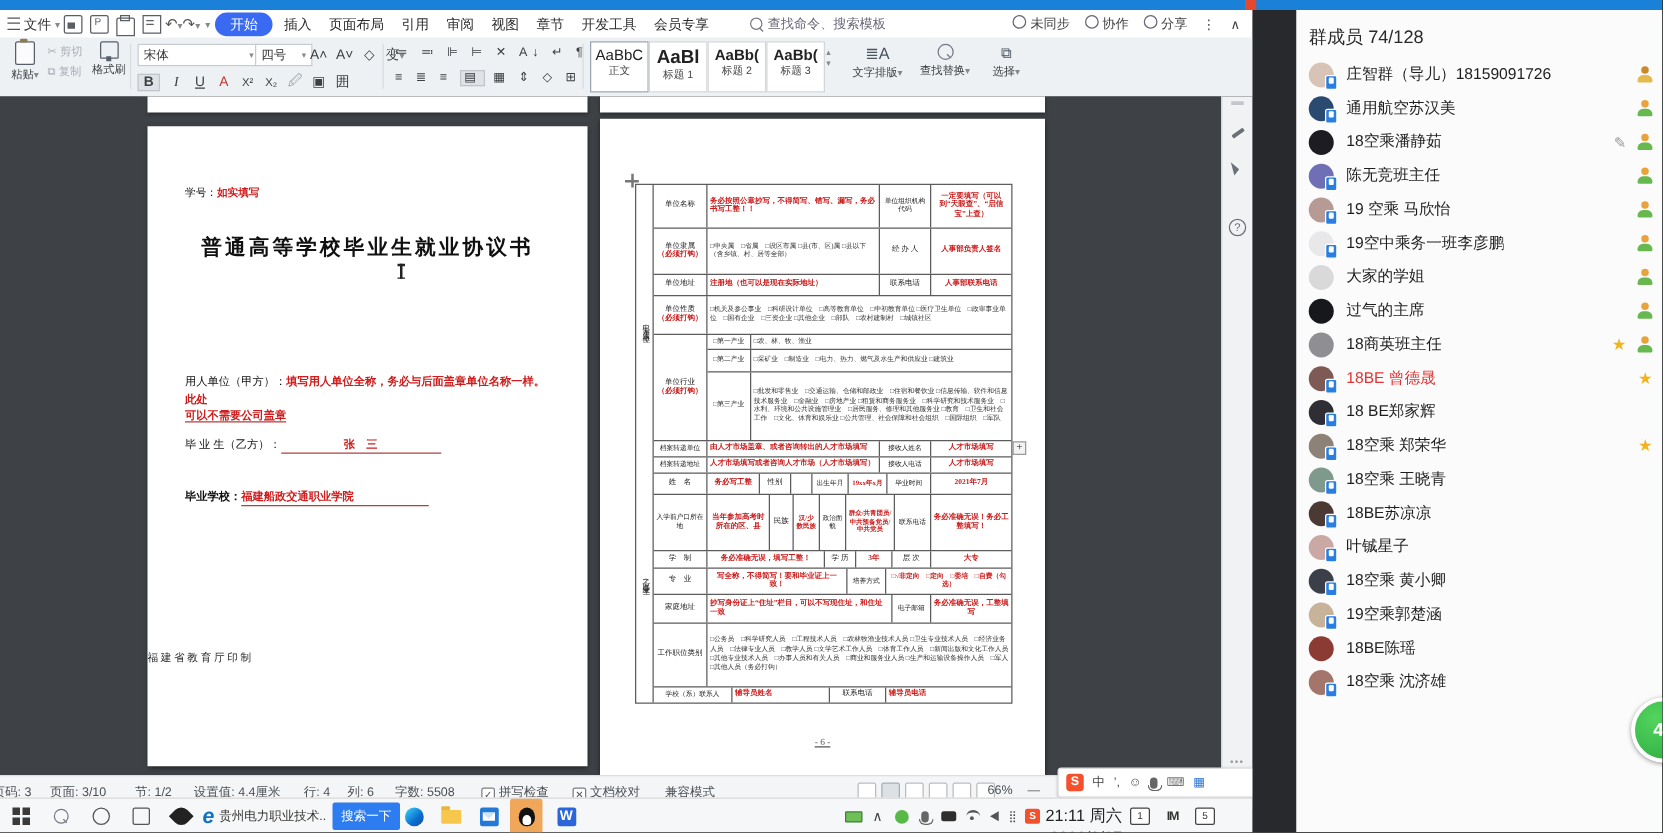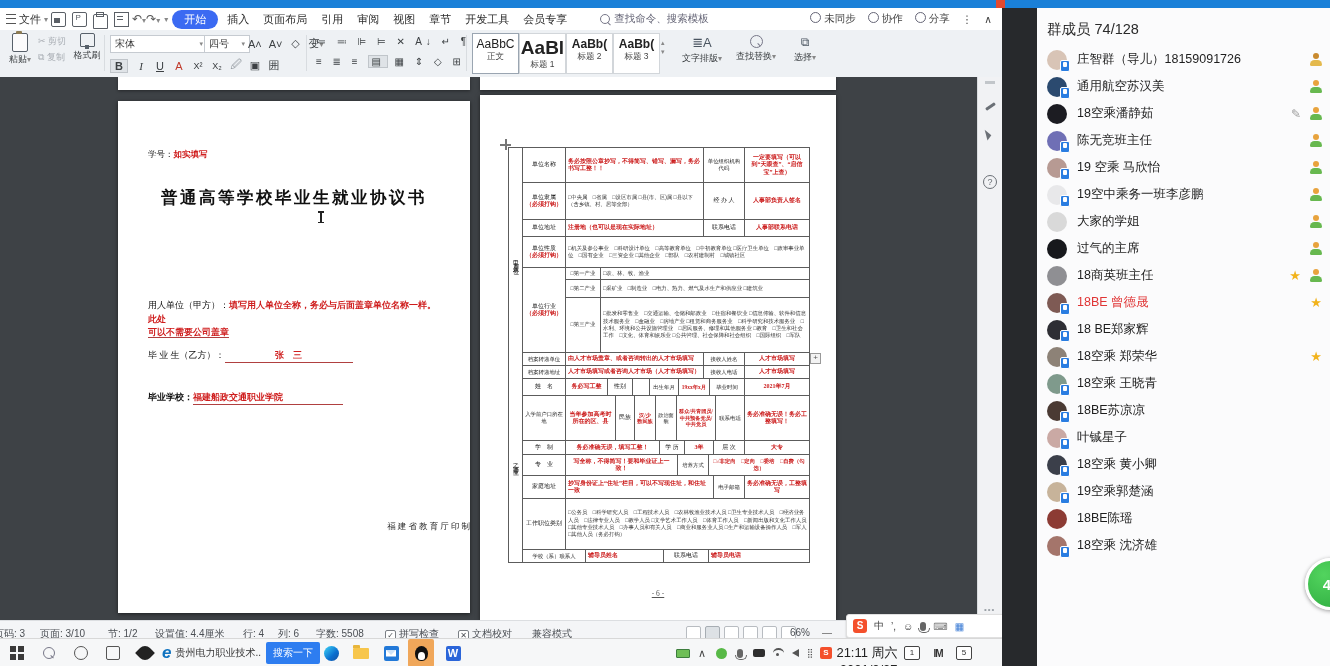--- a/index.html
+++ b/index.html
@@ -45,21 +45,21 @@
   .combo{position:absolute;height:16px;background:#fff;border:1px solid #c6cbd1;font-size:10px;color:#333;display:flex;align-items:center;justify-content:space-between;padding:0 4px;}
   .cds{color:#888;font-size:7px;}
   .fbtn-row{position:absolute;display:flex;gap:7px;align-items:center;font-size:11px;color:#3c4043;}
   .fb{min-width:12px;text-align:center;}
   .boxed{background:#dfe3e7;border:1px solid #c0c5ca;padding:0 2px;}
   .sep{position:absolute;top:5px;width:1px;height:36px;background:#d8dce0;}
   .style-box{position:absolute;top:3px;width:45px;height:39px;background:#fff;border:1px solid #d2d6da;text-align:center;overflow:hidden;}
   .style-box .p1{font-size:12px;color:#222;margin-top:3px;white-space:nowrap;}
   .style-box .p2{font-size:8.5px;color:#444;}
   .style-sel{border:1px solid #9aa5b1;}
-  .st1 .p1{font-size:19px;font-weight:bold;}
+  .st1 .p1{font-size:15px;font-weight:bold;}
   .grp-lbl{display:flex;flex-direction:column;align-items:center;gap:2px;}
   .para-glyphs{letter-spacing:4px;color:#3c4043;font-size:10px;white-space:nowrap;}
   
   .docarea{position:absolute;left:0;top:69px;width:1002px;height:543px;background:#3e4246;overflow:hidden;}
   .page{position:absolute;background:#fff;box-shadow:0 1px 4px rgba(0,0,0,.55);}
   .prevpg{position:absolute;top:0;height:13px;background:#fff;box-shadow:0 1px 3px rgba(0,0,0,.4);}
   .sidebar-strip{position:absolute;right:0;top:0;width:24px;height:100%;background:#f1f2f4;border-left:1px solid #dadde0;}
   .sthumb{position:absolute;left:7px;top:4px;width:10px;height:3px;background:#c2c6ca;}
   .pen-i{position:absolute;left:6px;top:24px;width:12px;height:12px;}
   .pen-i::after{content:"";position:absolute;left:1px;top:4px;width:11px;height:3px;background:#6b7076;transform:rotate(-35deg);border-radius:1px;}
@@ -291,21 +291,21 @@
         <div class="abs" style="left:30px;top:198px;width:296px;font-size:9px;line-height:1.5;color:#111;">
           <span>用人单位（甲方）：</span><span class="red" style="font-weight:bold;">填写用人单位全称，务必与后面盖章单位名称一样。 此处</span><br>
           <span class="red uline" style="font-weight:bold;">可以不需要公司盖章</span>
         </div>
         <div class="abs" style="left:30px;top:248px;font-size:9px;color:#111;">
           <span>毕 业 生（乙方）：</span><span class="uline" style="display:inline-block;width:128px;text-align:center;"><span class="red" style="font-weight:bold;">张　三</span></span>
         </div>
         <div class="abs" style="left:30px;top:290px;font-size:9px;color:#111;">
           <span style="font-weight:bold;">毕业学校：</span><span class="red uline" style="font-weight:bold;display:inline-block;min-width:150px;">福建船政交通职业学院</span>
         </div>
-        <div class="abs" style="left:0;top:420px;width:352px;text-align:right;font-size:8.5px;color:#2b2b2b;">福 建 省 教 育 厅 印 制</div>
+        <div class="abs" style="left:0;top:420px;width:352px;text-align:left;font-size:8.5px;color:#2b2b2b;">福 建 省 教 育 厅 印 制</div>
       </div>
 
       <div class="page" style="left:480px;top:18px;width:356px;height:525px;">
         <div class="movehandle" style="left:20px;top:44px;"></div>
         <div class="plusbox" style="left:330px;top:258px;">+</div>
 
         <div class="ft" style="left:28px;top:52px;width:300px;">
           <div class="vlab" style="top:0;height:226px;">甲方（用人单位）</div>
           <div class="vlab" style="top:226px;height:179px;">乙方（毕业生）</div>
           <div class="ft-inner">

